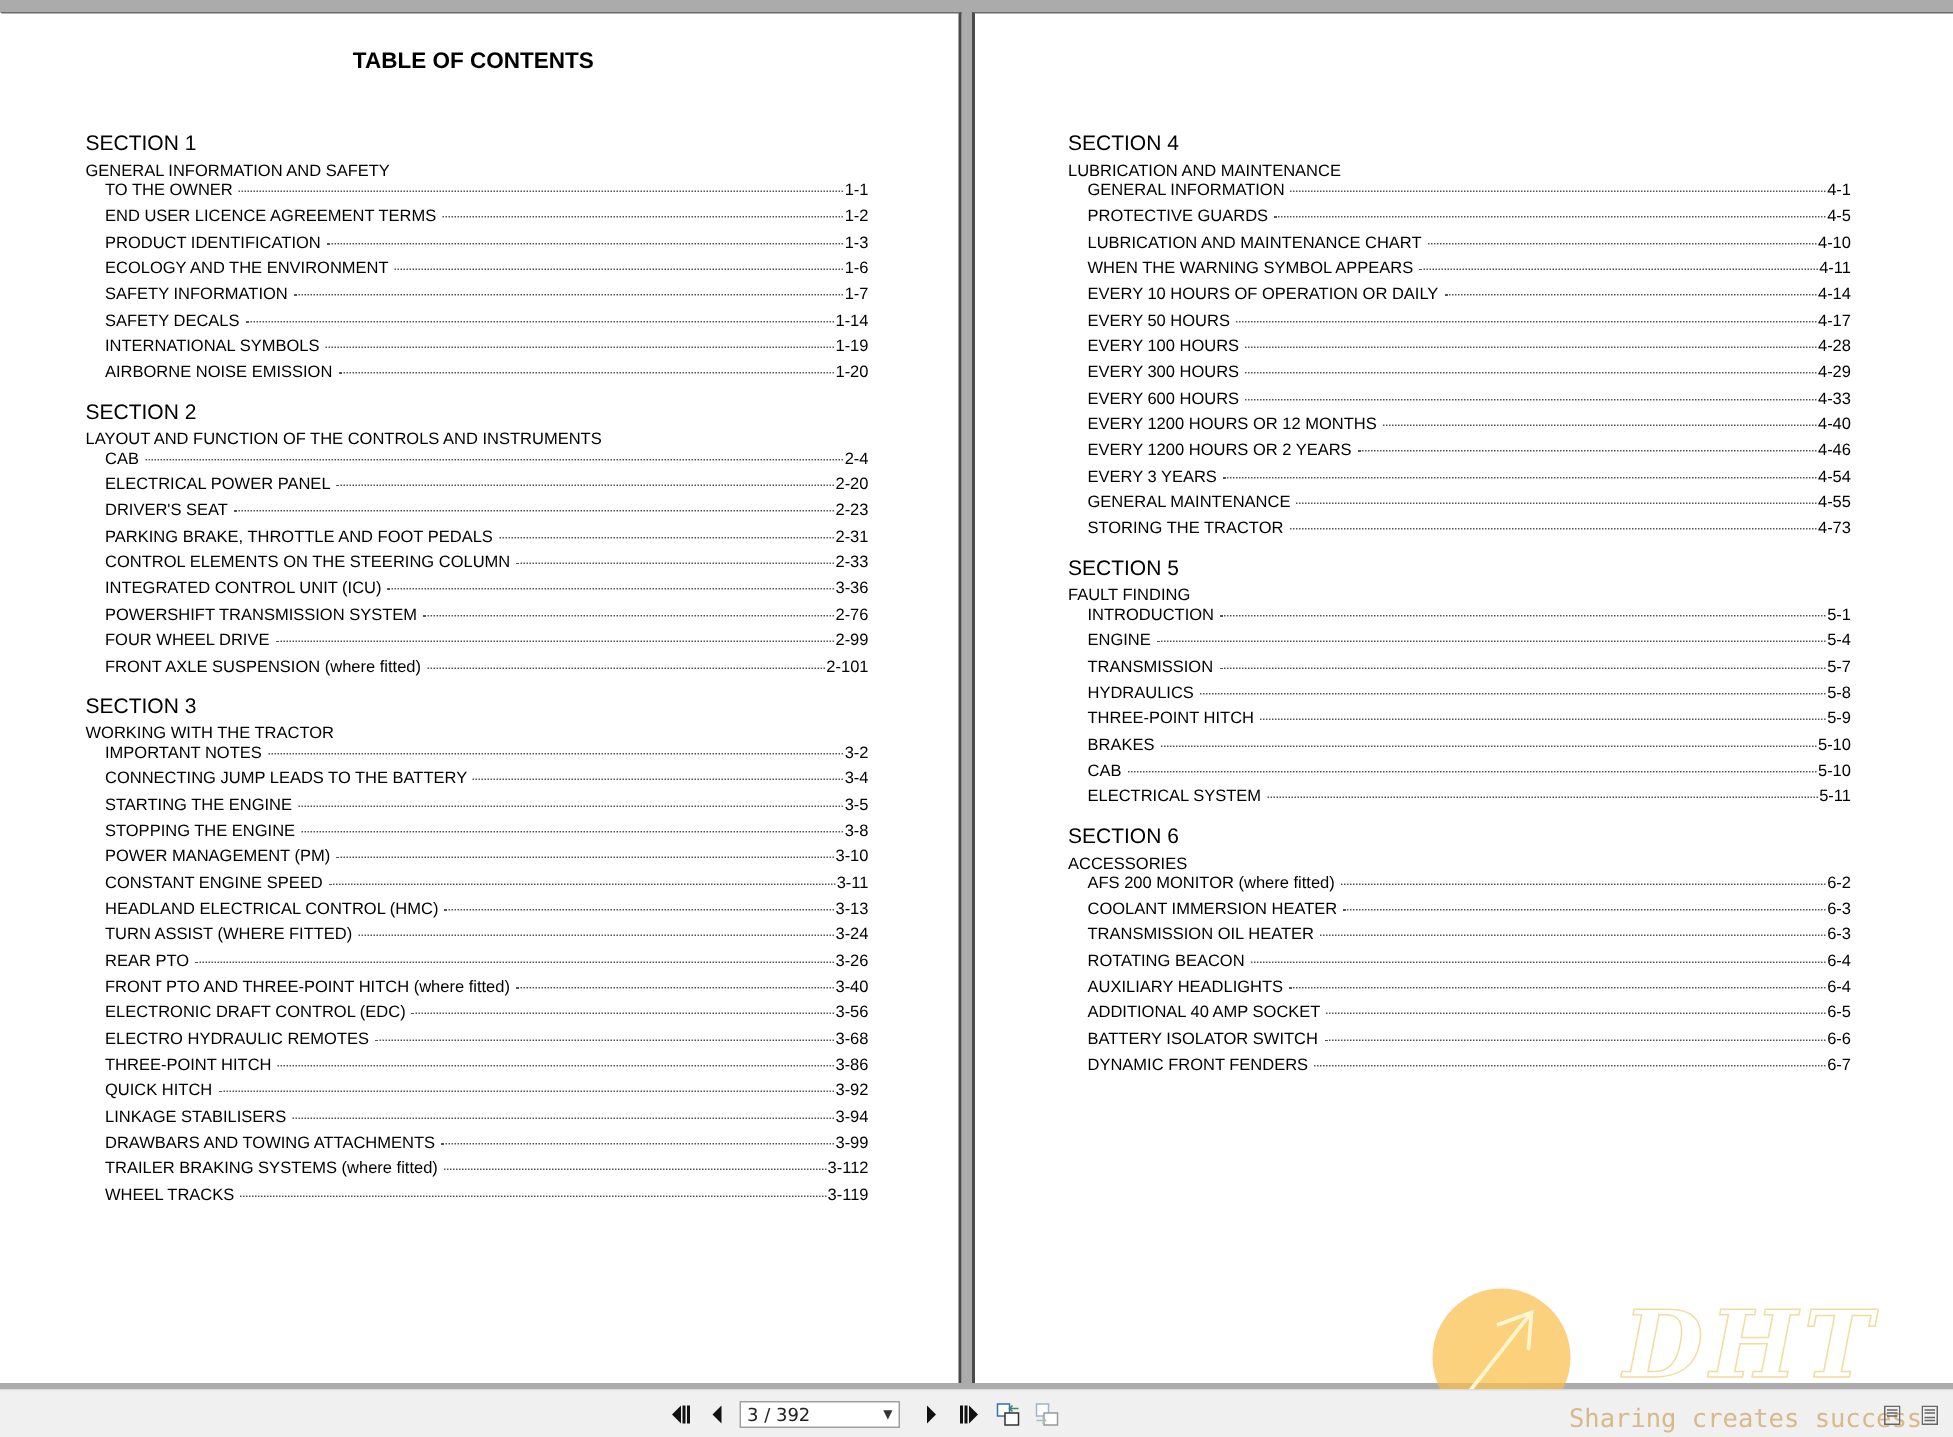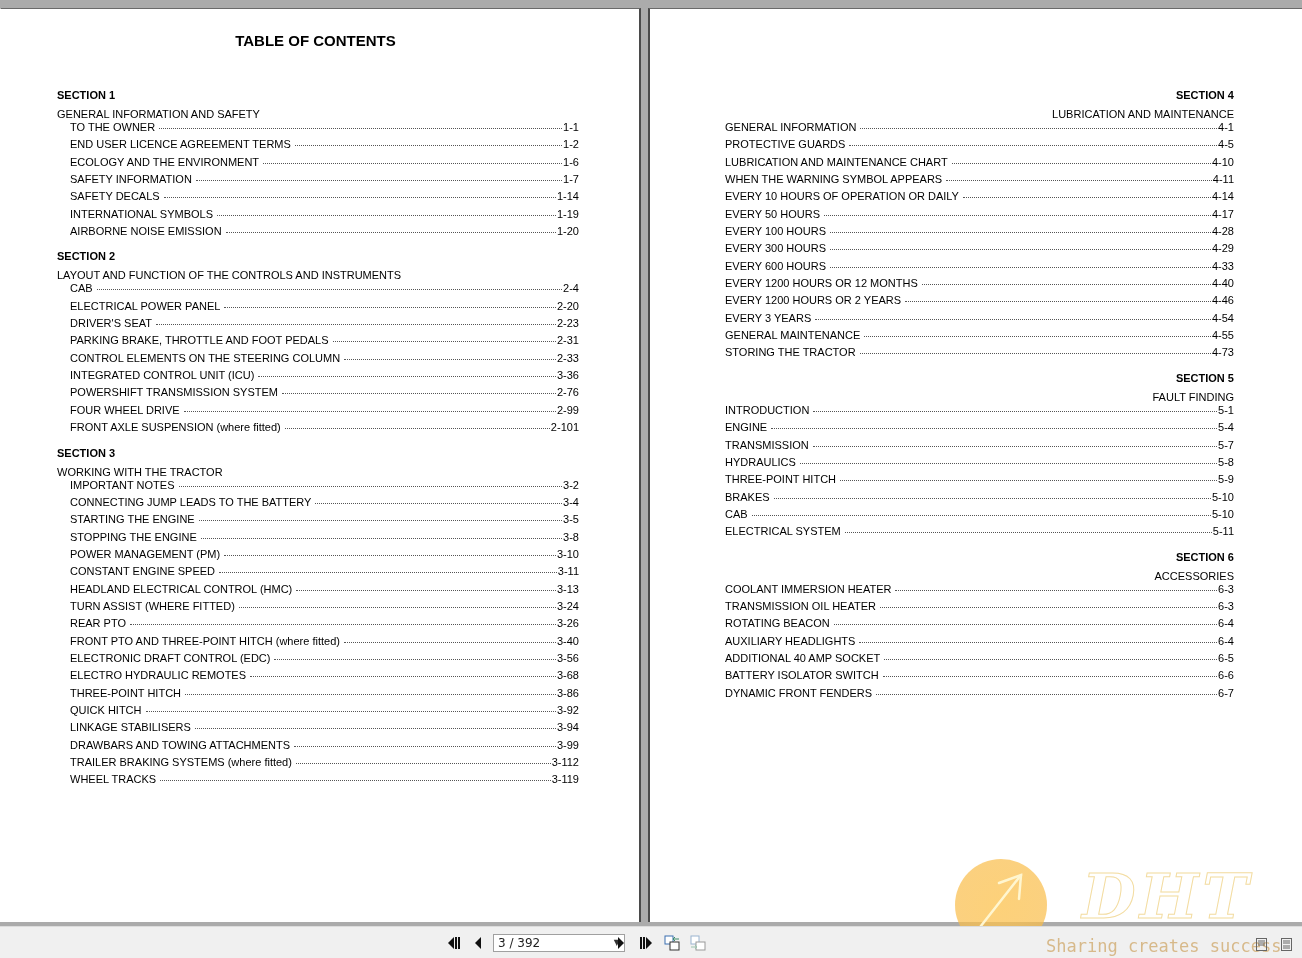--- a/index.html
+++ b/index.html
@@ -14,23 +14,23 @@
     position: absolute; top: 8px; height: 914px; background: #ffffff;
     border-left: 1px solid #ffffff; box-sizing: border-box;
   }
   .page-left { left: 0; width: 641px; border-right: 2px solid #4a4a4a; border-top: 1px solid #6a6a6a; }
   .page-right { left: 648px; width: 654px; border-left: 2px solid #4a4a4a; border-top: 1px solid #6a6a6a; }
   .page-title {
     position: absolute; top: 23px; left: 0; width: 629px; text-align: center;
     font-weight: bold; font-size: 15px; color: #000;
   }
   .toc { position: absolute; left: 56px; top: 80px; width: 522px; }
-  .page-right .toc { left: 62px; top: 80px; width: 522px; text-align: right; }
+  .page-right .toc { left: 62px; top: 80px; width: 522px; }
   .section { margin-bottom: 8px; }
-  .sec-num { font-weight: bold; font-size: 11px; color: #000; height: 13px; line-height: 13px; margin-bottom: 6px; }
+  .sec-num { font-weight: normal; font-size: 14px; color: #000; height: 13px; line-height: 13px; margin-bottom: 6px; }
   .sec-title { font-weight: normal; font-size: 11px; color: #000; height: 13px; line-height: 13px; }
   .entry {
     display: flex; align-items: baseline; height: 17.35px; line-height: 13px;
     font-size: 11px; color: #000; padding-left: 13px;
   }
   .entry:first-of-type { }
   .entry .label { white-space: nowrap; flex: 0 0 auto; }
   .entry .dots {
     flex: 1 1 auto; margin: 0 1px 0 4px; height: 1px;
     border-bottom: 1px dotted #555; transform: translateY(-2px);
@@ -39,21 +39,21 @@
 
   .toolbar {
     position: absolute; left: 0; top: 926px; width: 1302px; height: 32px; background: #f0f0f0;
     border-top: 1px solid #dcdcdc;
   }
   .nav-btn {
     position: absolute; top: 8px; width: 16px; height: 16px; cursor: pointer;
     display: flex; align-items: center; justify-content: center;
   }
   .page-box {
-    position: absolute; left: 493px; top: 7px; width: 132px; height: 18px;
+    position: absolute; left: 493px; top: 7px; width: 107px; height: 18px;
     background: #fff; border: 1px solid #a0a0a0; box-sizing: border-box;
     font-family: "DejaVu Sans", sans-serif; font-size: 12px; color: #222;
     line-height: 16px; padding-left: 4px;
   }
   .page-box .caret { position: absolute; right: 4px; top: 0; font-size: 8px; color: #333; }
   .watermark-circle {
     position: absolute; left: 955px; top: 859px; width: 92px; height: 92px; border-radius: 50%;
     background: radial-gradient(circle at 50% 50%, rgba(252,196,84,0.78), rgba(248,186,70,0.68));
   }
   .watermark-text {
@@ -80,20 +80,25 @@
             <span class="label">TO THE OWNER</span>
             <span class="dots"></span>
             <span class="pg">1-1</span>
           </div>
           <div class="entry">
             <span class="label">END USER LICENCE AGREEMENT TERMS</span>
             <span class="dots"></span>
             <span class="pg">1-2</span>
           </div>
           <div class="entry">
+            <span class="label">PRODUCT IDENTIFICATION</span>
+            <span class="dots"></span>
+            <span class="pg">1-3</span>
+          </div>
+          <div class="entry">
             <span class="label">ECOLOGY AND THE ENVIRONMENT</span>
             <span class="dots"></span>
             <span class="pg">1-6</span>
           </div>
           <div class="entry">
             <span class="label">SAFETY INFORMATION</span>
             <span class="dots"></span>
             <span class="pg">1-7</span>
           </div>
           <div class="entry">
@@ -373,20 +378,25 @@
           </div>
           <div class="entry">
             <span class="label">ELECTRICAL SYSTEM</span>
             <span class="dots"></span>
             <span class="pg">5-11</span>
           </div>
         </div>
         <div class="section">
           <div class="sec-num">SECTION 6</div>
           <div class="sec-title">ACCESSORIES</div>
+          <div class="entry">
+            <span class="label">AFS 200 MONITOR (where fitted)</span>
+            <span class="dots"></span>
+            <span class="pg">6-2</span>
+          </div>
           <div class="entry">
             <span class="label">COOLANT IMMERSION HEATER</span>
             <span class="dots"></span>
             <span class="pg">6-3</span>
           </div>
           <div class="entry">
             <span class="label">TRANSMISSION OIL HEATER</span>
             <span class="dots"></span>
             <span class="pg">6-3</span>
           </div>

